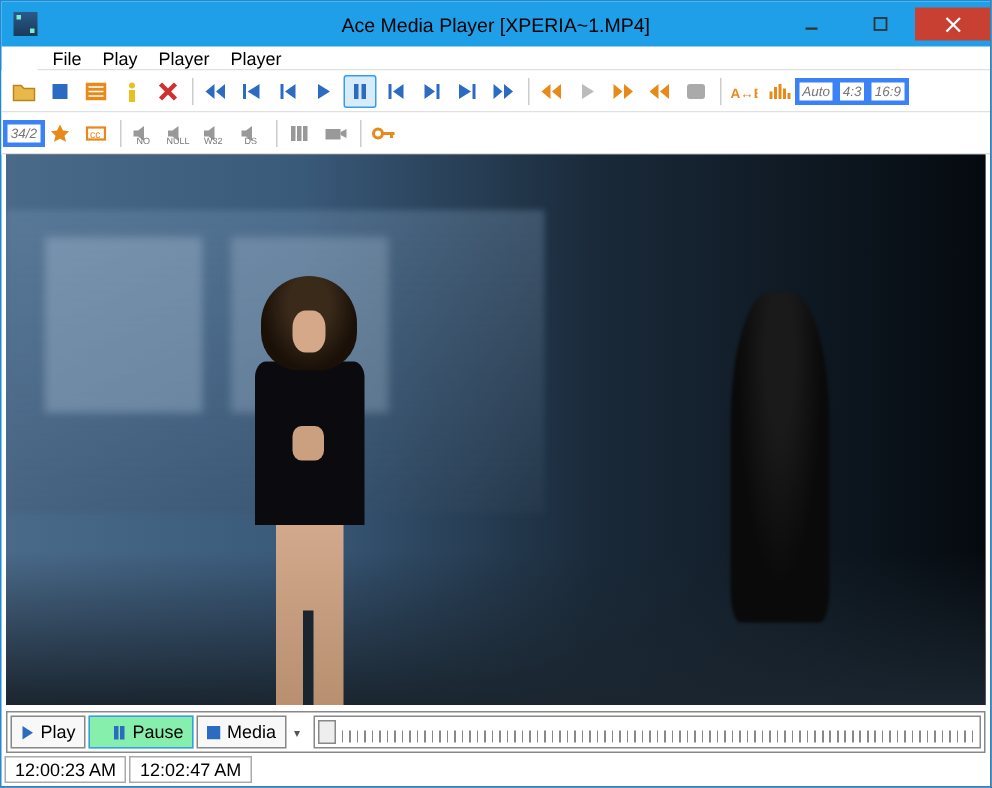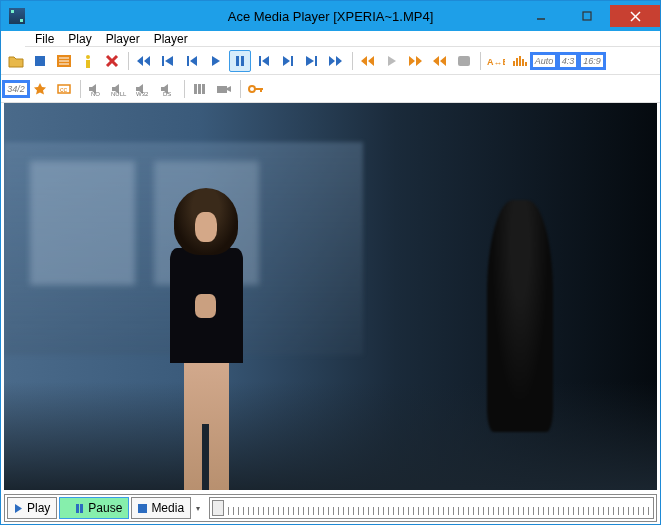--- a/index.html
+++ b/index.html
@@ -321,14 +321,18 @@
         </svg>
       <span>Media</span>
     </div>
     <div class="drop">▾</div>
     <div class="seek">
       <div class="thumb"></div>
       <div class="ticks"></div>
     </div>
   </div>
 
+  <div class="status">
+    <div class="cell">12:00:23 AM</div>
+    <div class="cell">12:02:47 AM</div>
+  </div>
 
 </div>
 
 </body></html>

